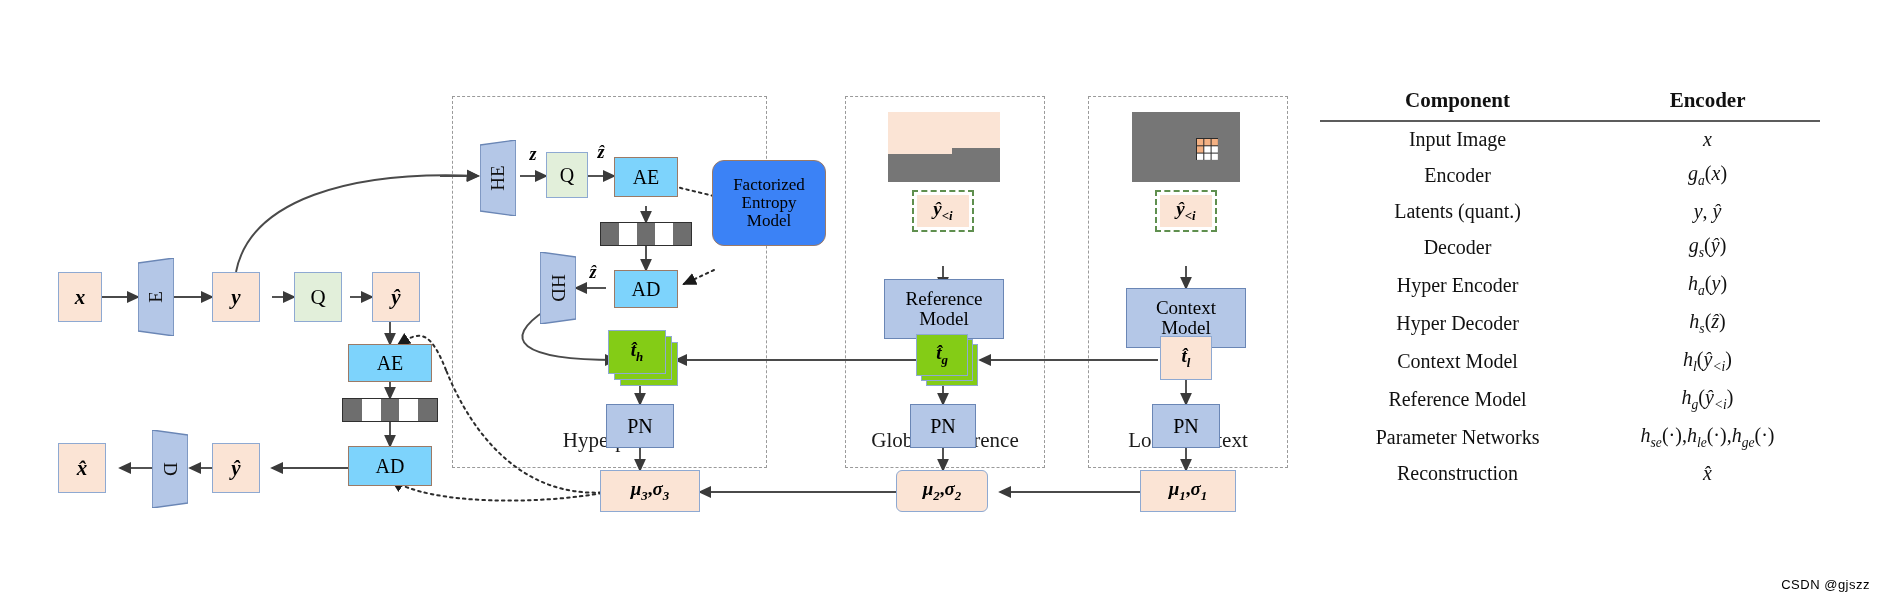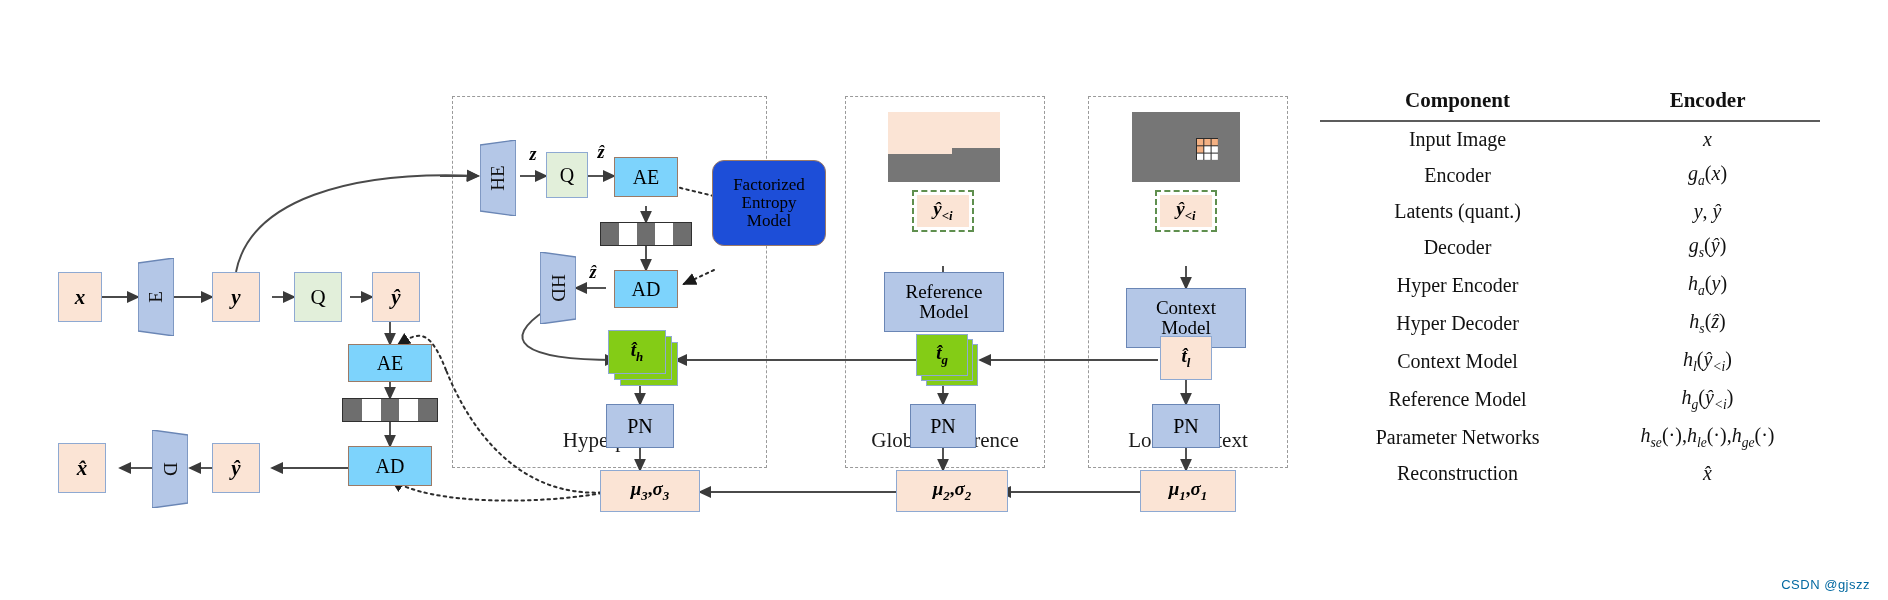--- a/index.html
+++ b/index.html
@@ -13,21 +13,21 @@
   
   .node{
     position:absolute;box-sizing:border-box;
     display:flex;align-items:center;justify-content:center;
     text-align:center;line-height:1.05;
   }
   .peach{ background:#fbe4d5; border:1.4px solid #8ea9d2; }
   .green{ background:#e2efda; border:1.4px solid #8ea9d2; }
   .blue { background:#b4c7e7; border:1.4px solid #6a86b5; }
   .orange{ background:#7dd3fc; border:1.4px solid #9c7a66; }
-  .orange-round{ background:#1d4ed8; border:1.4px solid #9c7a66; border-radius:12px; }
+  .orange-round{ background:#3b82f6; border:1.4px solid #9c7a66; border-radius:12px; }
 
   .lbl{font-style:italic;font-weight:700;}
   .lbl-up{font-style:normal;font-weight:400;}
 
   
   .trap{position:absolute;}
   .trap .shape{position:absolute;inset:0;}
   .trap .txt{
     position:absolute;inset:0;display:flex;align-items:center;justify-content:center;
     font-family:"Liberation Serif",serif;font-size:19px;color:#111;
@@ -73,21 +73,21 @@
   table.legend td{
     font-family:"Liberation Serif",serif;font-size:20px;color:#111;
     padding:5.5px 0;text-align:center;
   }
   td.sym{font-style:italic;}
   sub{font-size:0.68em;font-style:italic;}
   .up{font-style:normal;}
 
   .watermark{
     position:absolute;right:18px;bottom:8px;
-    font-family:"Liberation Sans",sans-serif;font-size:13px;color:#0369a1;
+    font-family:"Liberation Sans",sans-serif;font-size:13px;color:#000000;
     letter-spacing:.5px;
   }
 </style>
 </head>
 <body>
 
 <div id="root">
 
   <div class="group" style="left:452px;top:96px;width:315px;height:372px;"></div>
   <div class="group" style="left:845px;top:96px;width:200px;height:372px;"></div>
@@ -276,38 +276,38 @@
   </div>
 
   <div class="greenbox" style="left:912px;top:190px;width:62px;height:42px;">
     <div class="inner">
       <span class="lbl" style="font-size:19px;">
         <span>ŷ</span><sub>&lt;i</sub>
       </span>
     </div>
   </div>
 
-  <div class="node blue lbl-up" style="left:884px;top:272px;width:120px;height:60px;font-size:19px;flex-direction:column;">
+  <div class="node blue lbl-up" style="left:884px;top:279px;width:120px;height:60px;font-size:19px;flex-direction:column;">
     <span>Reference</span>
     <span>Model</span>
   </div>
 
   <div class="stack" style="left:916px;top:334px;width:66px;height:52px;">
     <div class="c" style="left:10px;top:10px;width:52px;height:42px;"></div>
     <div class="c" style="left:5px;top:5px;width:52px;height:42px;"></div>
     <div class="c" style="left:0;top:0;width:52px;height:42px;display:flex;align-items:center;justify-content:center;">
       <span class="lbl" style="font-size:19px;">
         <span>t̂</span><sub>g</sub>
       </span>
     </div>
   </div>
 
   <div class="node blue lbl-up" style="left:910px;top:404px;width:66px;height:44px;font-size:20px;">PN</div>
 
-  <div class="node peach" style="left:896px;top:470px;width:112px;height:42px;font-size:19px;">
+  <div class="node peach" style="left:896px;top:470px;width:92px;height:42px;font-size:19px;border-radius:6px;">
     <span class="lbl">
       <span>μ</span><sub>2</sub><span class="up">,</span><span>σ</span><sub>2</sub>
     </span>
   </div>
 
   <div class="thumb" style="left:1132px;top:112px;width:108px;height:70px;">
     <svg viewBox="0 0 108 70" style="width:108px;height:70px;display:block;">
       <rect x="0" y="0" width="108" height="70" fill="#767676"></rect>
       <g>
         <rect x="64" y="26" width="22" height="22" fill="#2b2b2b"></rect>

